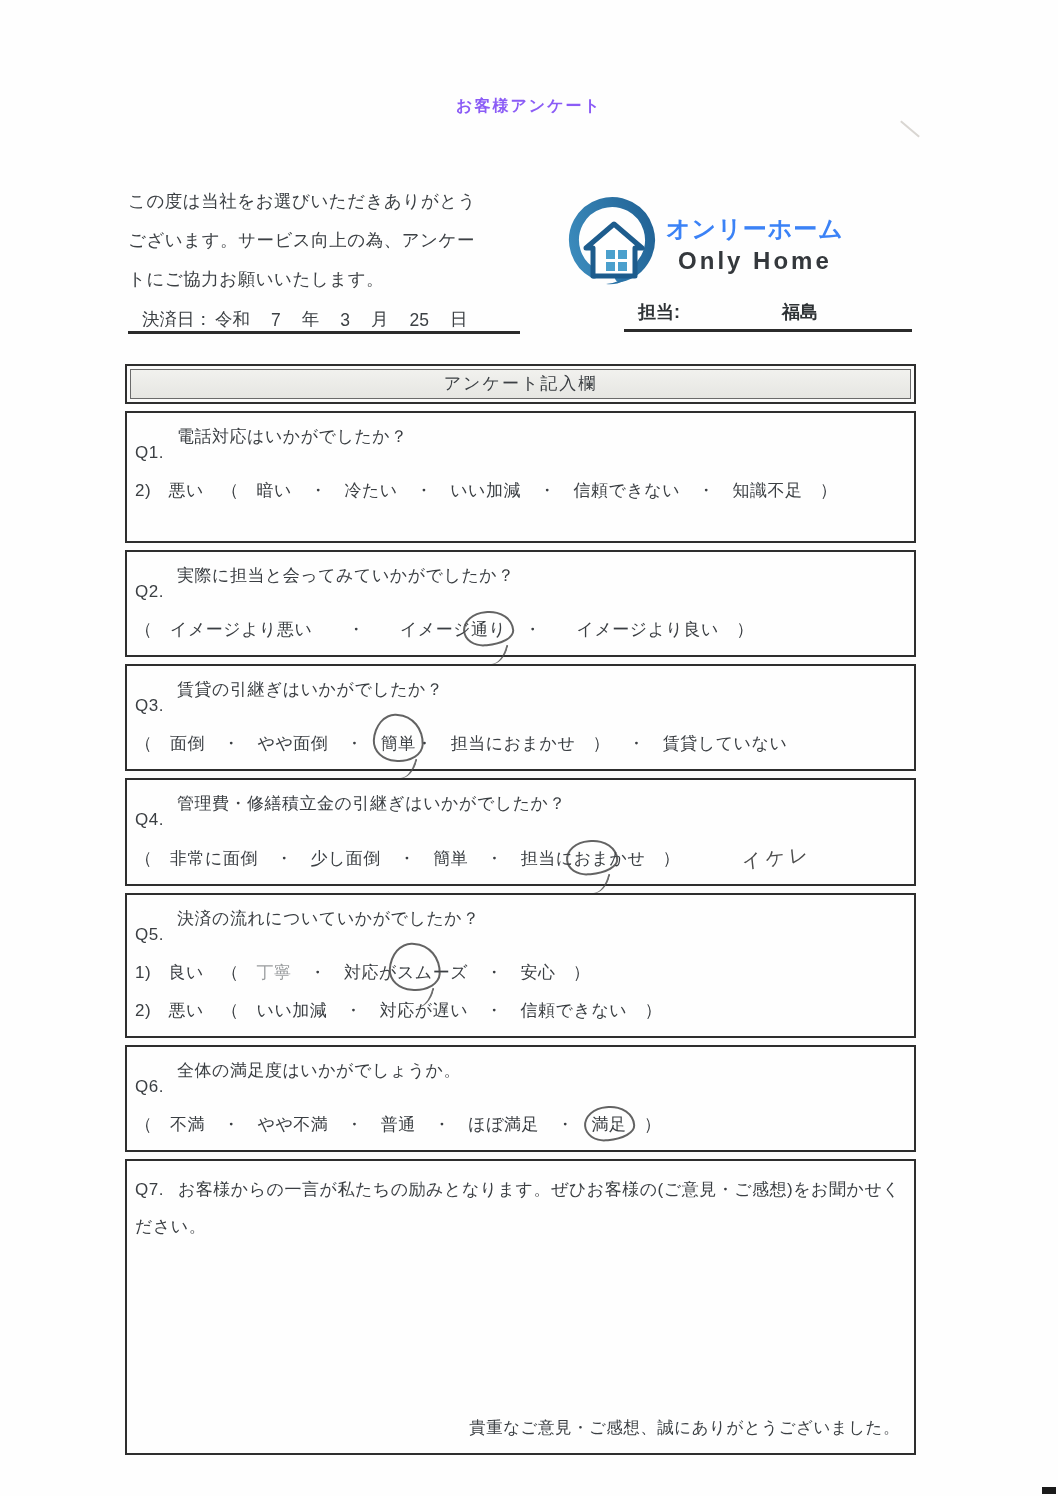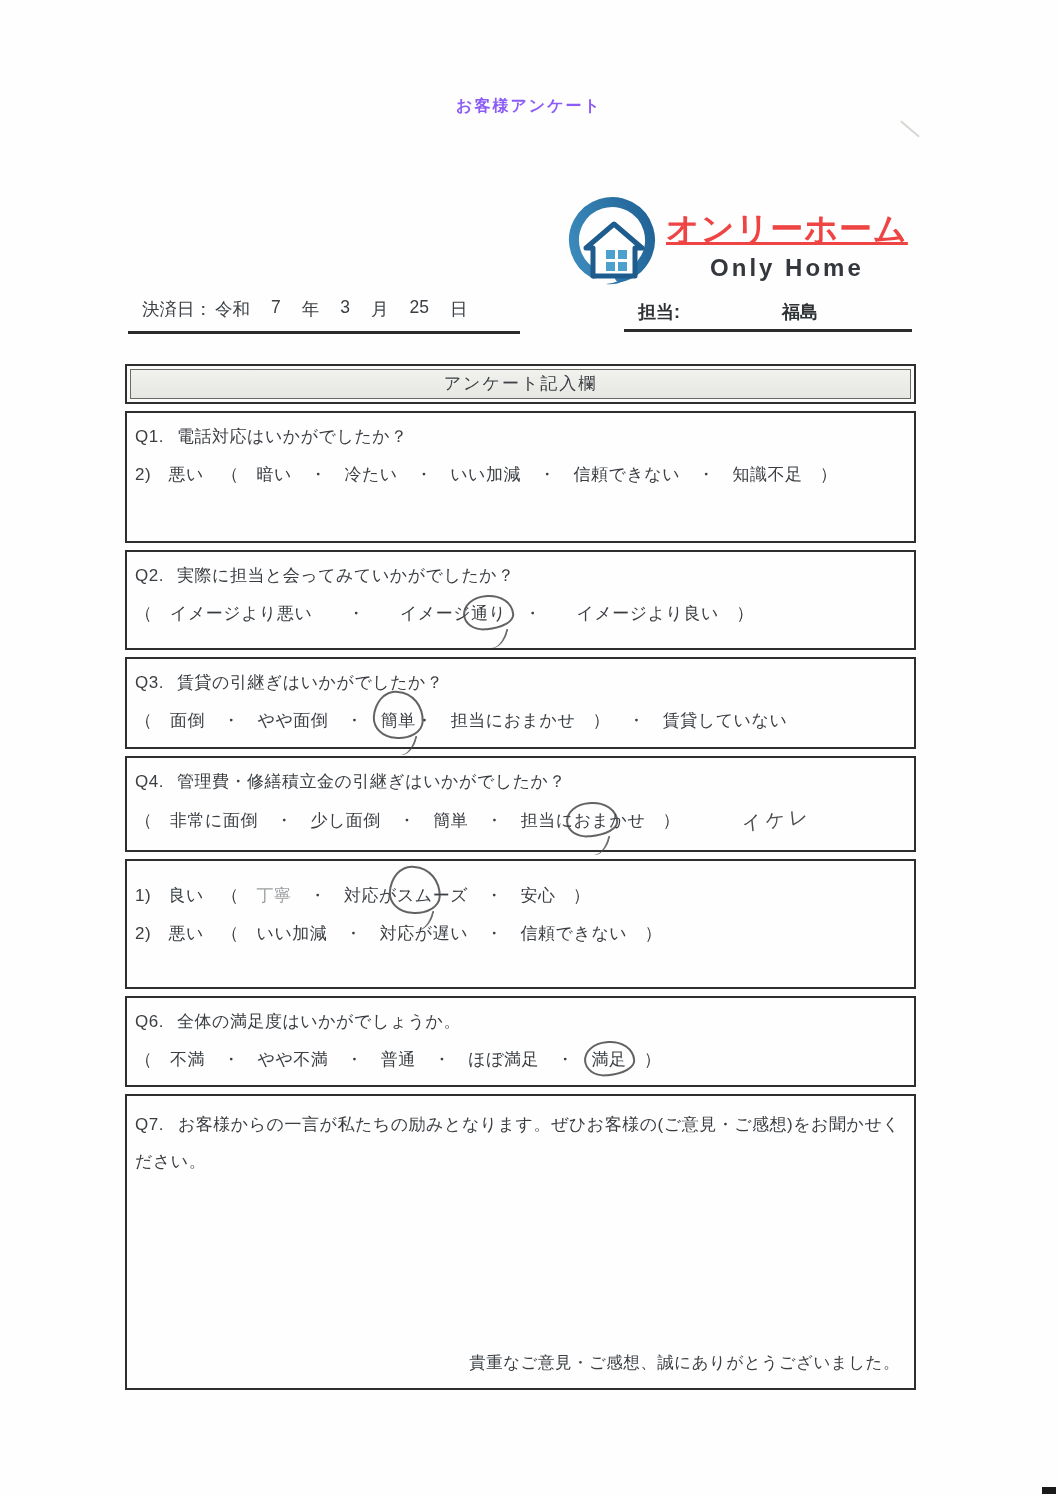--- a/index.html
+++ b/index.html
@@ -23,28 +23,28 @@
     font-size: 17.5px; line-height: 39px; color: #3c4044;
     letter-spacing: 0.5px;
   }
   
   .logo-box {
     position: absolute; left: 562px; top: 192px; width: 350px; height: 104px;
     display: flex; align-items: center;
   }
   .logo-icon { width: 100px; height: 100px; flex: 0 0 auto; }
   .logo-text { display: flex; flex-direction: column; align-items: center; margin-left: 4px; }
-  .logo-jp { font-size: 33px; font-weight: 700; color: #ef4444; letter-spacing: 1px; white-space: nowrap; text-decoration: underline; }
+  .logo-jp { font-size: 24px; font-weight: 700; color: #3b82f6; letter-spacing: 1px; white-space: nowrap; }
   .logo-en { font-size: 24px; font-weight: 700; color: #34383c; letter-spacing: 3px; margin-top: 2px; }
 
   
   .date-row {
     position: absolute; left: 128px; top: 297px; width: 392px; height: 37px;
     border-bottom: 3px solid #2b2b2b;
-    display: flex; align-items: flex-start; column-gap: 21px;
+    display: flex; align-items: flex-end; column-gap: 21px;
     font-size: 17.5px; color: #3c4044; padding-left: 14px;
   }
   .staff-row {
     position: absolute; left: 624px; top: 294px; width: 288px; height: 38px;
     border-bottom: 3px solid #2b2b2b;
     display: flex; align-items: center;
     font-size: 18px; font-weight: 700; color: #2e3235; padding-left: 14px; text-align: center;
   }
   .staff-row .staff-name { margin-left: 102px; }
 
@@ -57,21 +57,21 @@
     border: 1px solid #6a6a6a;
     background: linear-gradient(180deg, #f1f1ee 0%, #e6e6e2 100%);
     text-align: center; font-size: 17px; color: #3c4044;
     padding: 2px 0 3px 0; letter-spacing: 2px;
   }
   .qbox {
     border: 2px solid #2e2e2e; margin-top: 7px;
     padding: 10px 10px 12px 8px; background: #fefefe;
   }
   .qhead { display: flex; font-size: 17px; line-height: 27px; color: #3a3e42; letter-spacing: 0.5px; }
-  .qlabel { flex: 0 0 42px; }
+  .qlabel { flex: 0 0 42px; margin-top: 16px; }
   .opt-row {
     font-size: 17px; line-height: 27px; margin-top: 11px;
     color: #3a3e42; letter-spacing: 0.5px; white-space: nowrap;
   }
   .faded { color: #9a9d9f; }
 
   
   .hc { position: relative; display: inline-block; }
   .hc::before {
     content: ''; position: absolute; left: -8px; right: -8px; top: -5px; bottom: -3px;
@@ -114,20 +114,25 @@
     position: absolute; right: 2px; bottom: 2px; width: 14px; height: 7px; background: #1a1a1a;
   }
 </style>
 </head>
 <body>
 
 <div class="page">
 
   <div class="title">お客様アンケート</div>
 
+  <div class="intro">
+    <div>この度は当社をお選びいただきありがとう</div>
+    <div>ございます。サービス向上の為、アンケー</div>
+    <div>トにご協力お願いいたします。</div>
+  </div>
 
   <div class="logo-box">
     <svg class="logo-icon" viewBox="0 0 100 100">
       <defs>
         <linearGradient id="ringGrad" x1="0" y1="0" x2="1" y2="1">
           <stop offset="0" stop-color="#1f5f92"></stop>
           <stop offset="1" stop-color="#3e8fc0"></stop>
         </linearGradient>
       </defs>
       <circle cx="50" cy="46" r="38" fill="none" stroke="url(#ringGrad)" stroke-width="10" stroke-dasharray="212 27" transform="rotate(118 50 46)" stroke-linecap="round"></circle>
@@ -200,20 +205,24 @@
       <div class="qhead">
         <span class="qlabel">Q4.</span>
         <span>管理費・修繕積立金の引継ぎはいかがでしたか？</span>
       </div>
       <div class="opt-row">
         <span>（　非常に面倒　・　少し面倒　・　簡単　・　担当に</span><span class="hc tail">おま</span><span>かせ　）</span><span class="hand-note">イケレ</span>
       </div>
     </div>
 
     <div class="qbox" style="min-height:130px">
+      <div class="qhead">
+        <span class="qlabel">Q5.</span>
+        <span>決済の流れについていかがでしたか？</span>
+      </div>
       <div class="opt-row">
         <span>1)　良い　（　</span><span class="faded">丁寧</span><span>　・　対応が</span><span class="hc tall tail">スム</span><span>ーズ　・　安心　）</span>
       </div>
       <div class="opt-row">
         <span>2)　悪い　（　いい加減　・　対応が遅い　・　信頼できない　）</span>
       </div>
     </div>
 
     <div class="qbox" style="min-height:86px">
       <div class="qhead">

